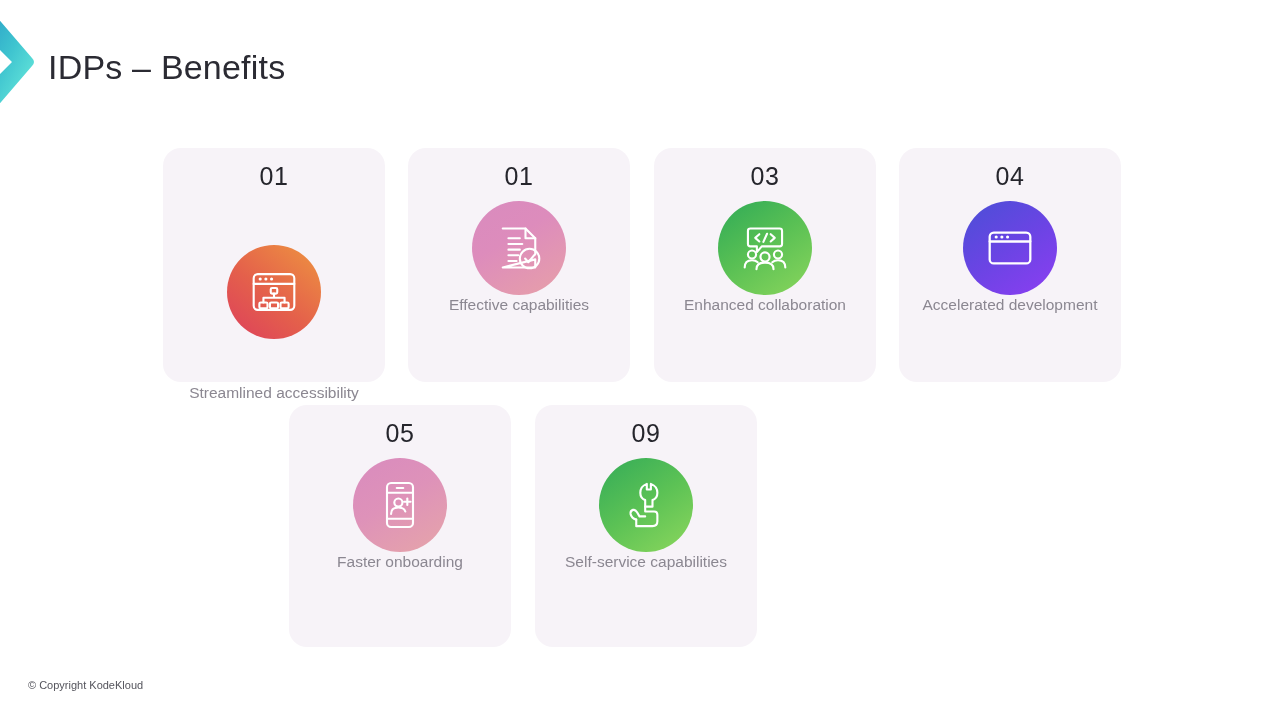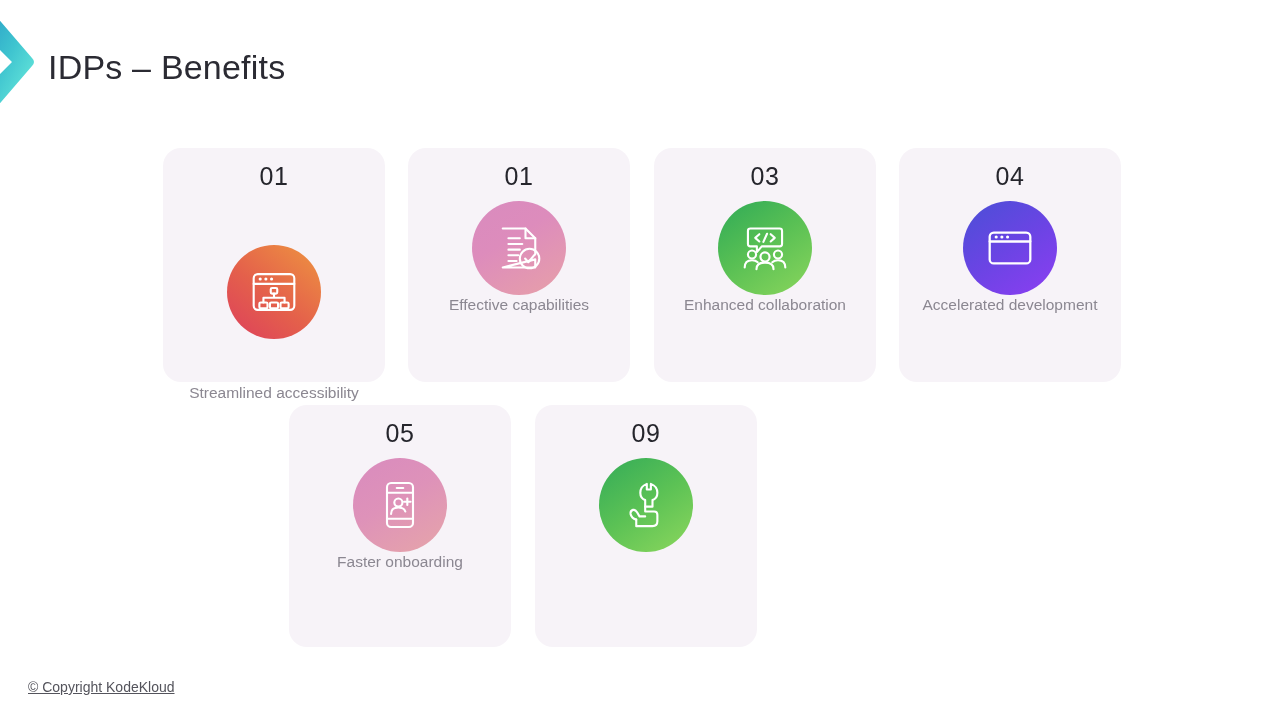--- a/index.html
+++ b/index.html
@@ -92,23 +92,22 @@
   .grad-3 { background: linear-gradient(145deg, #2faa57 0%, #57bf54 45%, #8ad65c 100%); }
   .grad-4 { background: linear-gradient(145deg, #4a4fd6 0%, #6b44e4 50%, #8c3ef2 100%); }
   .grad-5 { background: linear-gradient(150deg, #d98bbe 0%, #de92b9 45%, #e6a5a9 100%); }
   .grad-6 { background: linear-gradient(145deg, #33ab58 0%, #5cc255 50%, #8cd75d 100%); }
 
   
   .footer-copyright {
     position: absolute;
     left: 28px;
     top: 679px;
-    font-size: 14px;
+    font-size: 11px;
     color: #54545c;
-    text-decoration: underline;
   }
 </style>
 </head>
 <body>
 
 <div class="logo-mark">
   <svg viewBox="0 0 56 100" width="56" height="100" aria-hidden="true">
     <defs>
       <linearGradient id="logoGrad" x1="0" y1="0" x2="1" y2="1">
         <stop offset="0%" stop-color="#2a9fc7"></stop>
@@ -213,17 +212,18 @@
 
   <div class="card row2" style="left:535px; top:405px;">
     <div class="card-number">09</div>
     <div class="icon-circle grad-6">
       <svg viewBox="0 0 64 64" fill="none" stroke="#ffffff" stroke-width="2.6" stroke-linecap="round" stroke-linejoin="round">
         <path d="M33 6 L33 13 L38 13 L38 6 Q46 9 46 17 Q46 24 40 26 L40 34 L31 34 L31 26 Q25 24 25 17 Q25 9 33 6 Z"></path>
         <path d="M31 34 L31 40 L42 40 Q46 40 46 44 L46 52 Q46 58 40 58 L20 58 L20 50"></path>
         <path d="M20 50 Q14 48 13 43 Q12.5 39 16 38 Q19 37.5 21 41 L24 46 L31 46"></path>
       </svg>
     </div>
+    <div class="card-label">Self-service capabilities</div>
   </div>
 
 </div>
 
 <div class="footer-copyright">© Copyright KodeKloud</div>
 
 </body></html>

